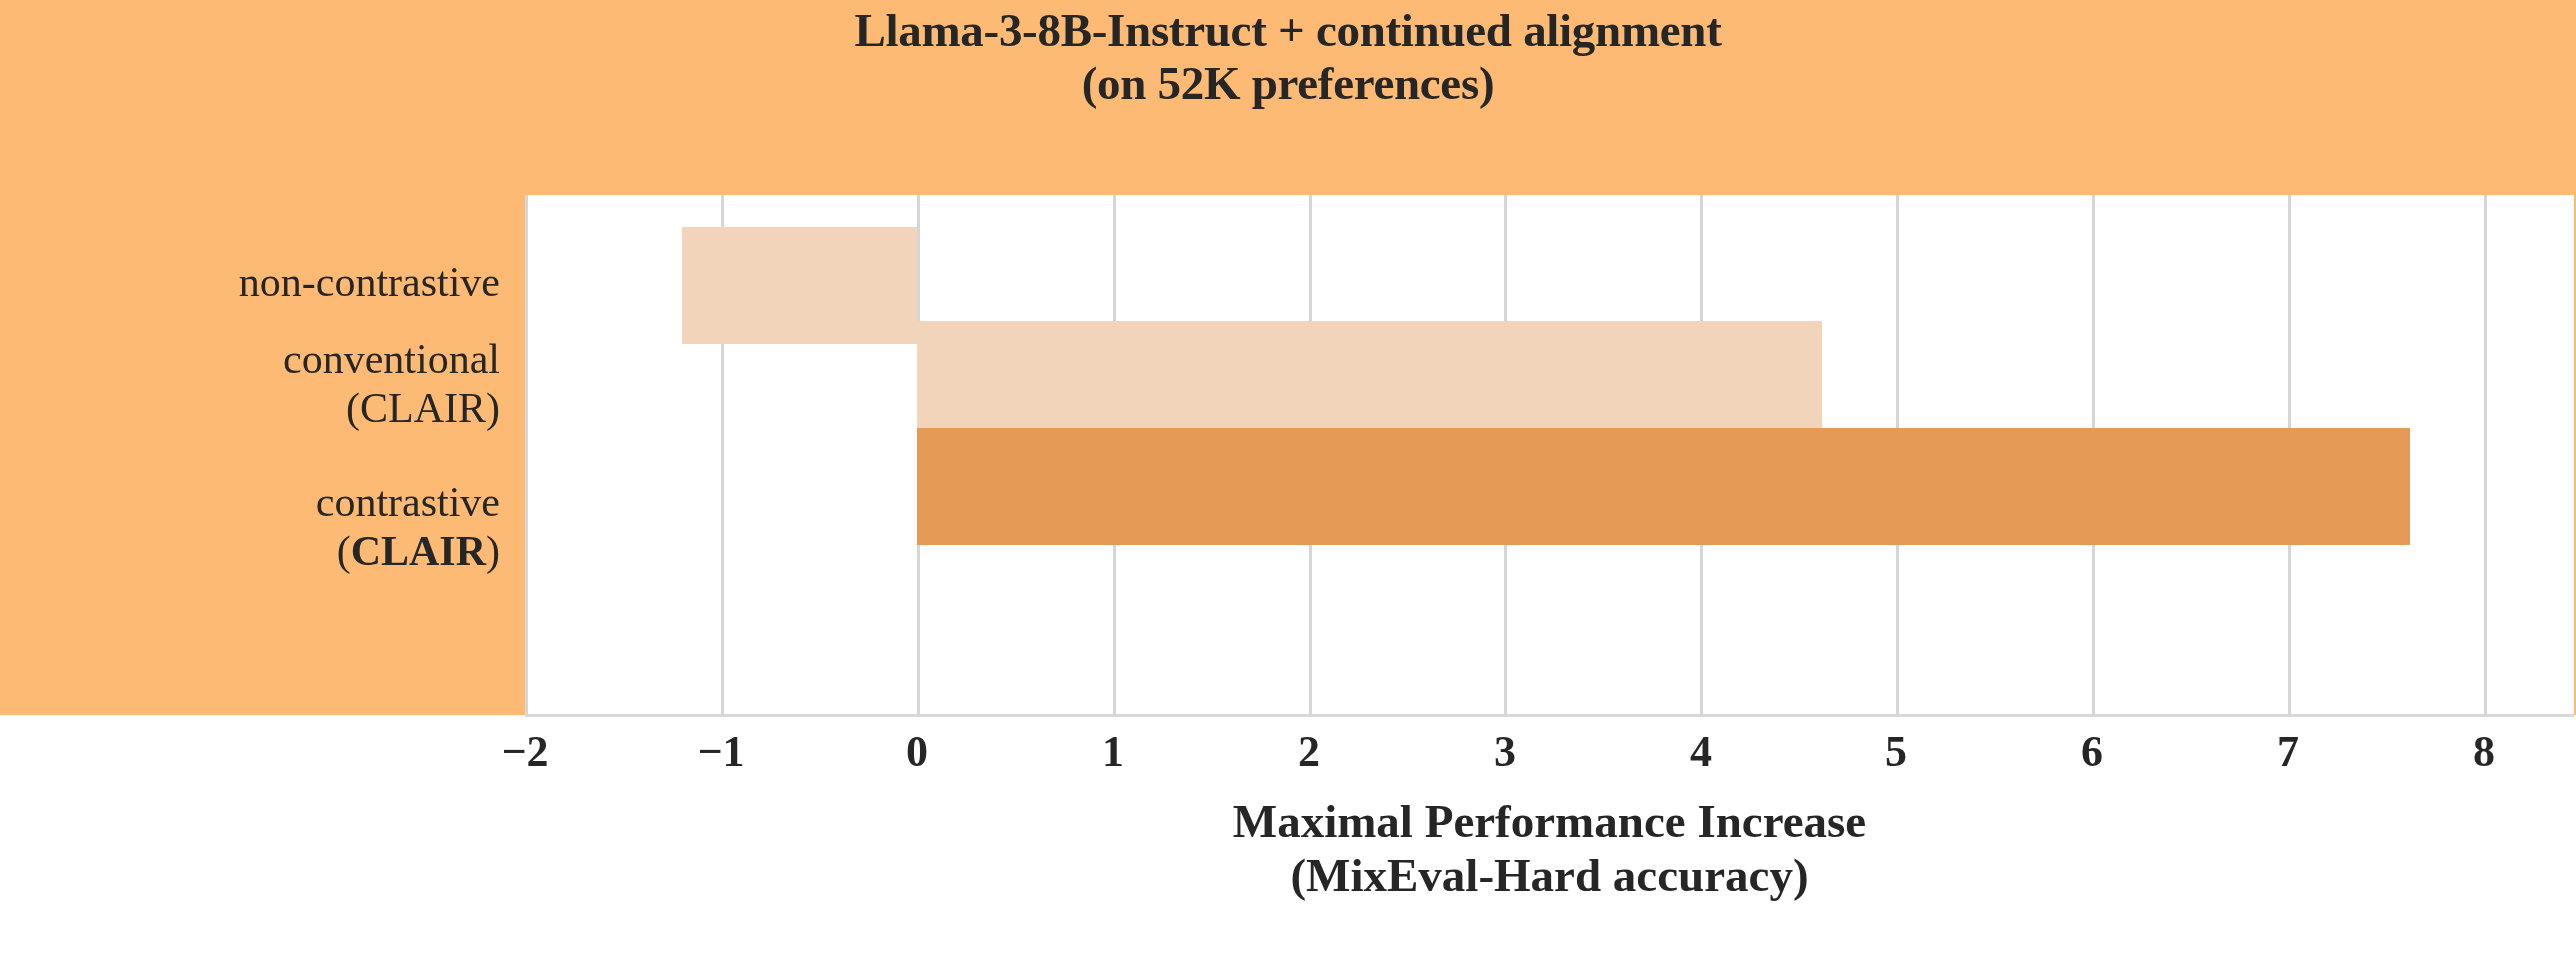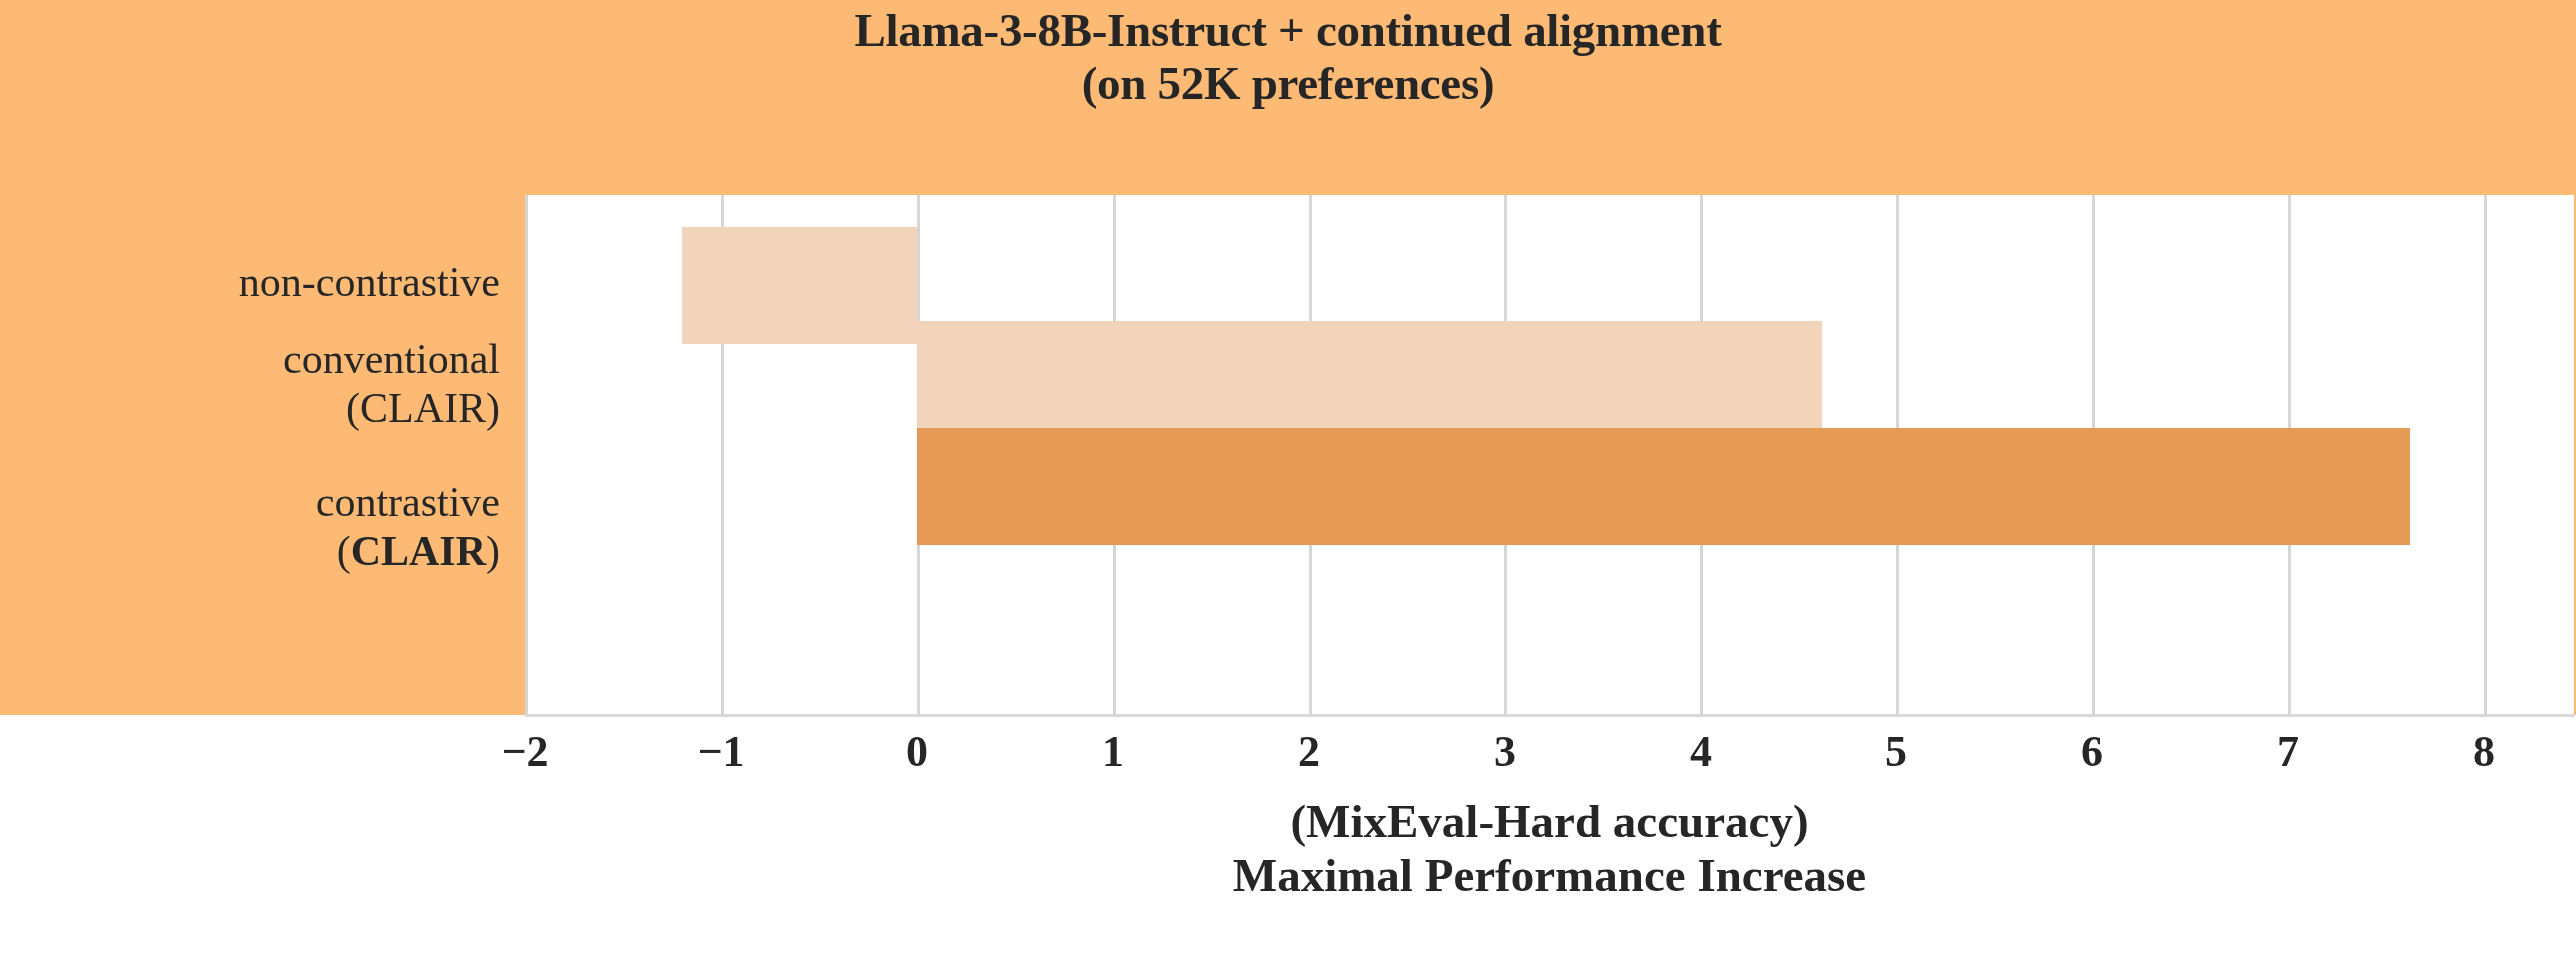--- a/index.html
+++ b/index.html
@@ -177,18 +177,18 @@
   <div class="xtick" style="left:1113px;">1</div>
   <div class="xtick" style="left:1309px;">2</div>
   <div class="xtick" style="left:1505px;">3</div>
   <div class="xtick" style="left:1701px;">4</div>
   <div class="xtick" style="left:1896px;">5</div>
   <div class="xtick" style="left:2092px;">6</div>
   <div class="xtick" style="left:2288px;">7</div>
   <div class="xtick" style="left:2484px;">8</div>
 
   <div id="xaxis-title">
+    <span class="t-line">Maximal Performance Increase</span>
     <span class="t-line">(MixEval-Hard accuracy)</span>
-    <span class="t-line">Maximal Performance Increase</span>
   </div>
 
 </div>
 
 
 </body></html>

